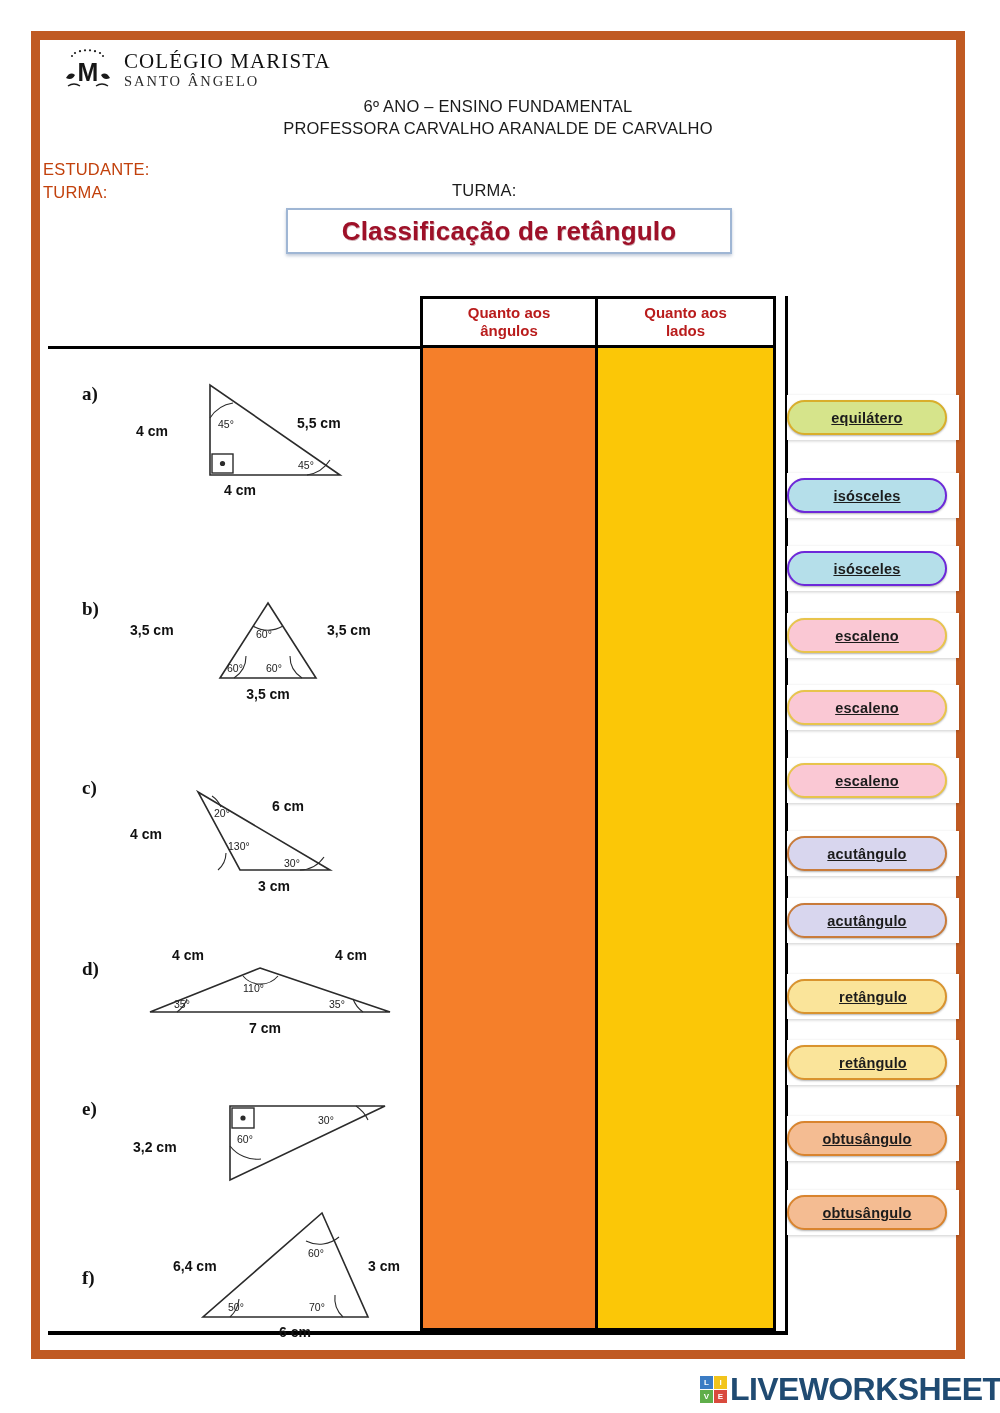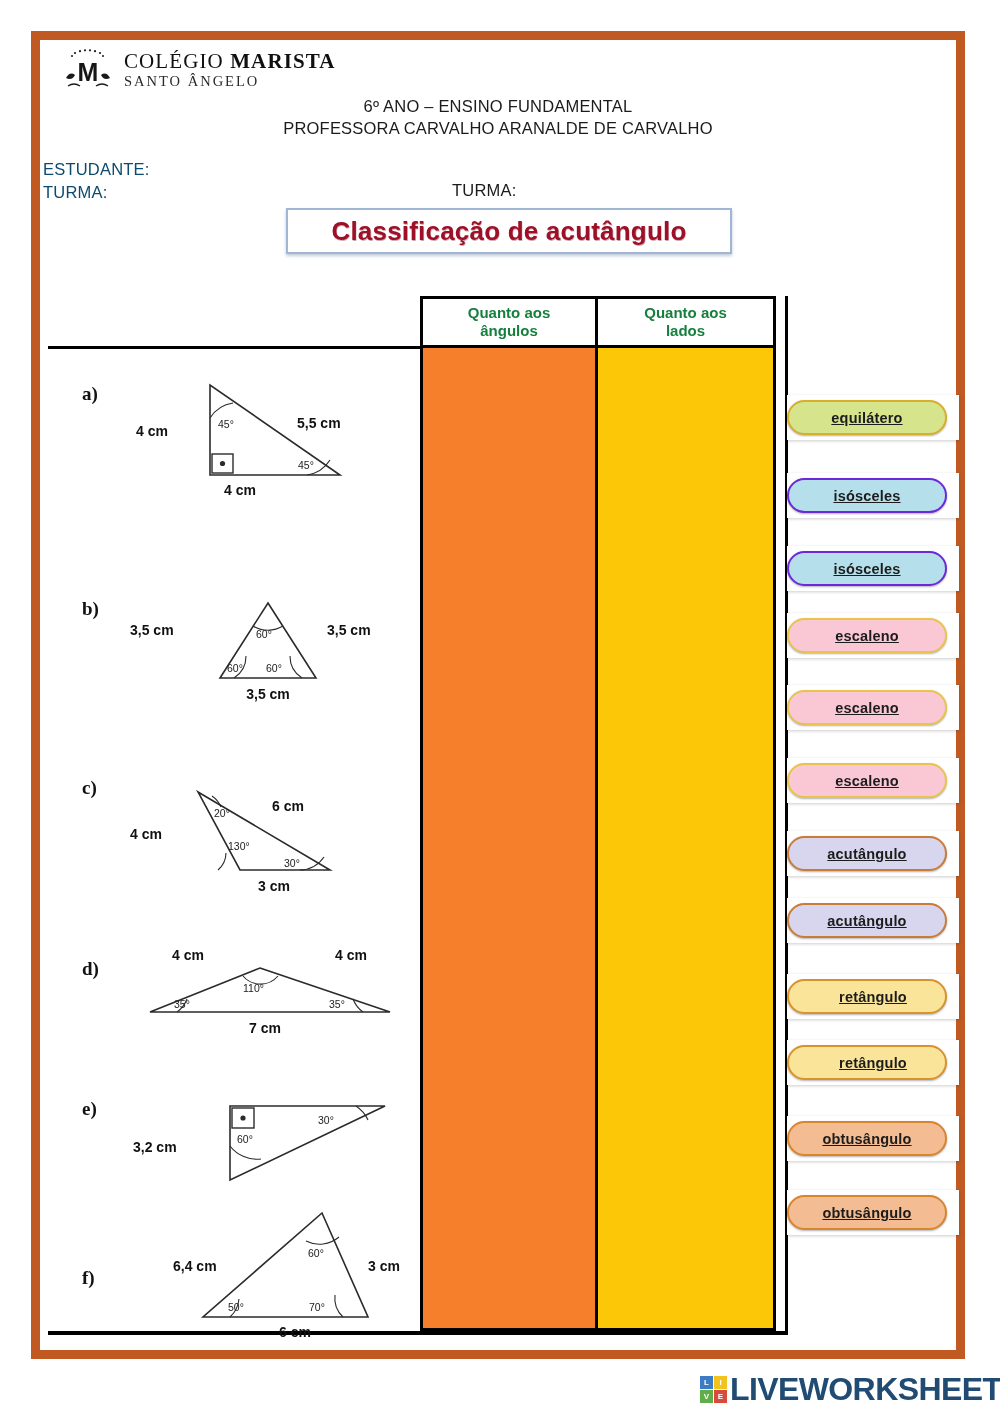--- a/index.html
+++ b/index.html
@@ -37,39 +37,39 @@
   }
   #marista-crest {
     width: 52px; height: 44px;
     position: relative;
   }
   #crest-name { line-height: 1.0; }
   .crest-line1 {
     font-family: "Liberation Serif", serif;
     font-size: 21px; letter-spacing: 1.1px; color: #101010;
   }
-  .crest-line1 b { font-weight: 700; }
+  .crest-line1 b { font-weight: 400; }
   .crest-line2 {
     font-family: "Liberation Serif", serif;
     font-size: 14.5px; letter-spacing: 2.0px; color: #2a2a2a;
     margin-top: 2px;
   }
 
   
   #header-lines {
     position: absolute;
     left: 0; top: 55px; width: 100%;
     text-align: center;
     font-size: 16.5px; color: #1b1b1b; line-height: 1.35;
     letter-spacing: 0.2px;
   }
   #student-row {
     position: absolute;
     left: 3px; top: 118px; width: 100%;
-    font-size: 16.5px; color: #0c4a6e; line-height: 1.38;
+    font-size: 16.5px; color: #c2410c; line-height: 1.38;
     letter-spacing: 0.2px;
   }
   #student-row .lbl { display: block; }
   #turma-label {
     position: absolute;
     left: 412px; top: 141px;
     font-size: 16.5px; color: #1b1b1b; letter-spacing: 0.2px;
   }
 
   
@@ -92,21 +92,21 @@
   #table-wrap { position: absolute; left: 0; top: 0; }
 
   
   .col-head {
     position: absolute;
     top: 256px; height: 52px;
     background: #ffffff;
     border: 3px solid #000;
     display: flex; align-items: center; justify-content: center;
     text-align: center;
-    font-size: 15px; font-weight: 700; color: #15803d;
+    font-size: 15px; font-weight: 700; color: #b91c1c;
     line-height: 1.18;
   }
   #head-angulos { left: 380px; width: 178px; }
   #head-lados   { left: 558px; width: 178px; border-left: none; }
 
   
   #fig-top-rule {
     position: absolute;
     left: 8px; top: 306px; width: 374px; height: 3px;
     background: #000;
@@ -229,21 +229,21 @@
         <div>PROFESSORA CARVALHO ARANALDE DE CARVALHO</div>
       </div>
 
       <div id="student-row">
         <span class="lbl">ESTUDANTE:</span>
         <span class="lbl">TURMA:</span>
       </div>
       <div id="turma-label">TURMA:</div>
 
       <div id="title-box" style="border-color: rgb(159, 182, 212);">
-        <span id="title-text" style="color: rgb(158, 16, 40);">Classificação de acutângulo</span>
+        <span id="title-text" style="color: rgb(158, 16, 40);">Classificação de retângulo</span>
       </div>
 
       <div id="table-wrap">
 
         <div class="col-head" id="head-angulos">
           <span>
             <span>Quanto aos</span><br>
             <span>ângulos</span>
           </span>
         </div>

